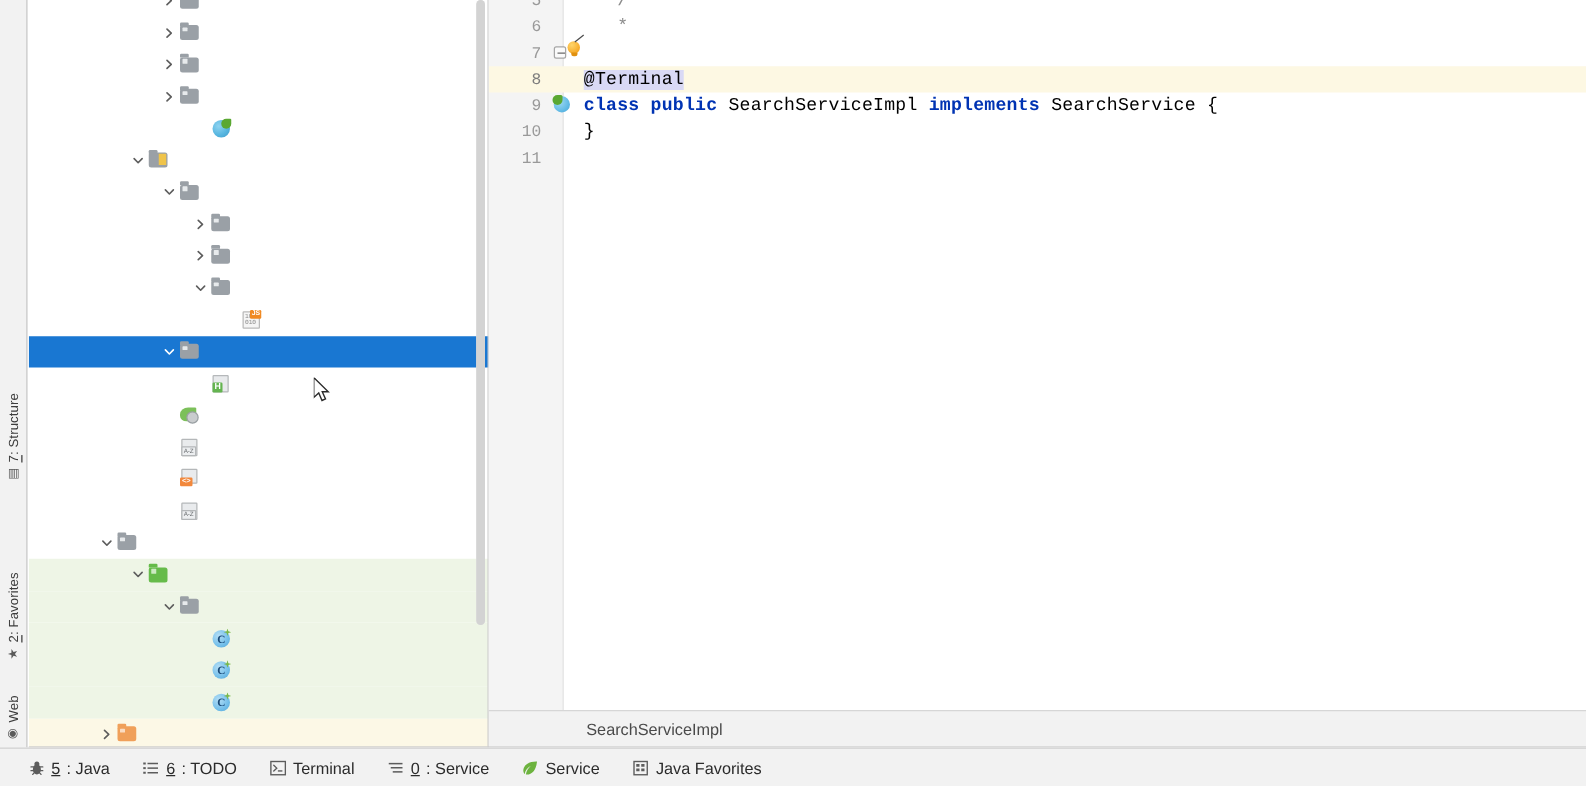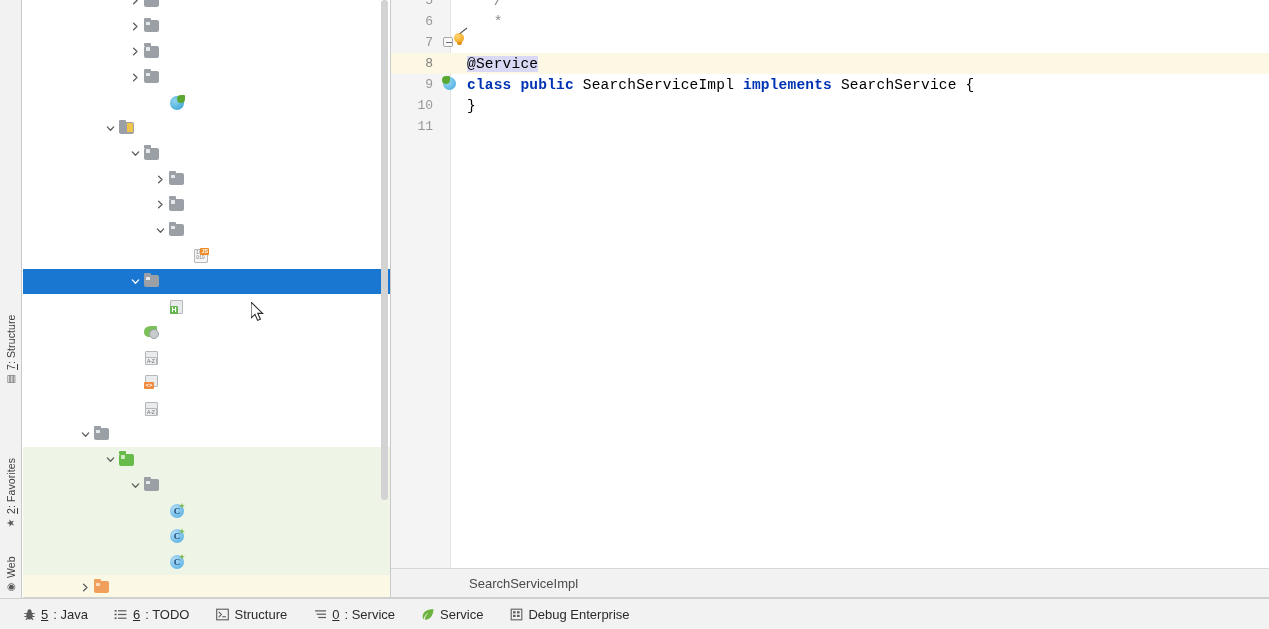--- a/index.html
+++ b/index.html
@@ -719,21 +719,21 @@
               <span class="glass"></span>
               <span class="base"></span>
               <span class="wand"></span>
             </span>
           </span>
           <span class="code"><span class=""></span></span>
         </div>
         <div class="line caret">
           <span class="lno">8</span>
           <span class="gut-mark"></span>
-          <span class="code"><span class="anno-sel">@Service</span></span>
+          <span class="code"><span class="anno-sel">@Terminal</span></span>
         </div>
         <div class="line">
           <span class="lno">9</span>
           <span class="gut-mark">
             <span class="bean-ico"></span>
           </span>
           <span class="code"><span class="kw">class</span><span class=""> </span><span class="kw">public</span><span class=""> SearchServiceImpl </span><span class="kw">implements</span><span class=""> SearchService {</span></span>
         </div>
         <div class="line">
           <span class="lno">10</span>
@@ -783,21 +783,21 @@
         <span>: TODO</span>
       </div>
       <div class="sb-item">
         <span class="sb-ico">
           <svg width="13" height="13" viewBox="0 0 13 13">
             <rect x="0.7" y="1.2" width="11.6" height="10.6" fill="none" stroke="#5c5c5c" stroke-width="1.1"></rect>
             <path d="M3 4.2 L5.4 6.5 L3 8.8" fill="none" stroke="#5c5c5c" stroke-width="1.1" stroke-linecap="round"></path>
             <rect x="6.3" y="8.2" width="3.6" height="1.1" fill="#5c5c5c"></rect>
           </svg>
         </span>
-        <span>Structure</span>
+        <span>Terminal</span>
       </div>
       <div class="sb-item">
         <span class="sb-ico">
           <svg width="13" height="13" viewBox="0 0 13 13">
             <g fill="#5c5c5c">
               <rect x="1" y="2.3" width="11" height="1.2"></rect>
               <rect x="2.6" y="5.6" width="9.4" height="1.2"></rect>
               <rect x="4.2" y="8.9" width="7.8" height="1.2"></rect>
             </g>
           </svg>
@@ -818,17 +818,17 @@
           <svg width="13" height="13" viewBox="0 0 13 13">
             <rect x="1.2" y="1.2" width="10.6" height="10.6" fill="none" stroke="#5c5c5c" stroke-width="1.1"></rect>
             <g fill="#5c5c5c">
               <rect x="3" y="3.2" width="2.6" height="2.2"></rect>
               <rect x="7" y="3.2" width="2.6" height="2.2"></rect>
               <rect x="3" y="6.8" width="2.6" height="2.2"></rect>
               <rect x="7" y="6.8" width="2.6" height="2.2"></rect>
             </g>
           </svg>
         </span>
-        <span>Debug Enterprise</span>
+        <span>Java Favorites</span>
       </div>
     </div>
 
 </div>
 
 </body></html>

